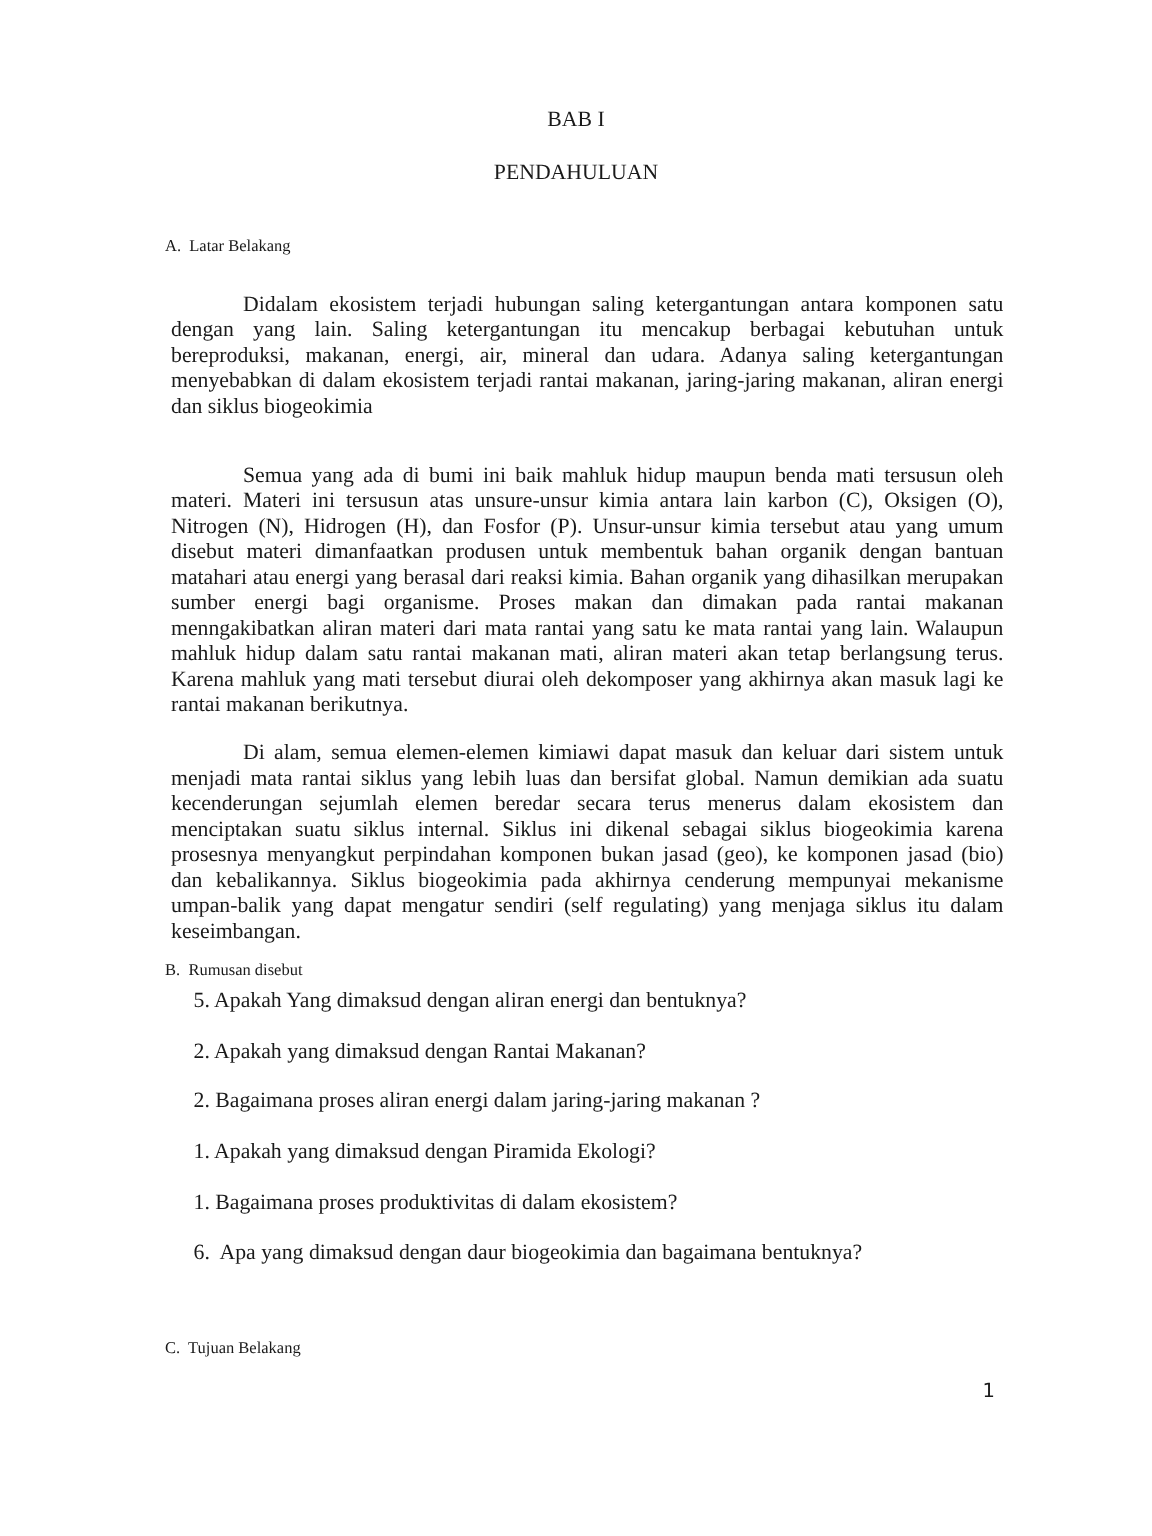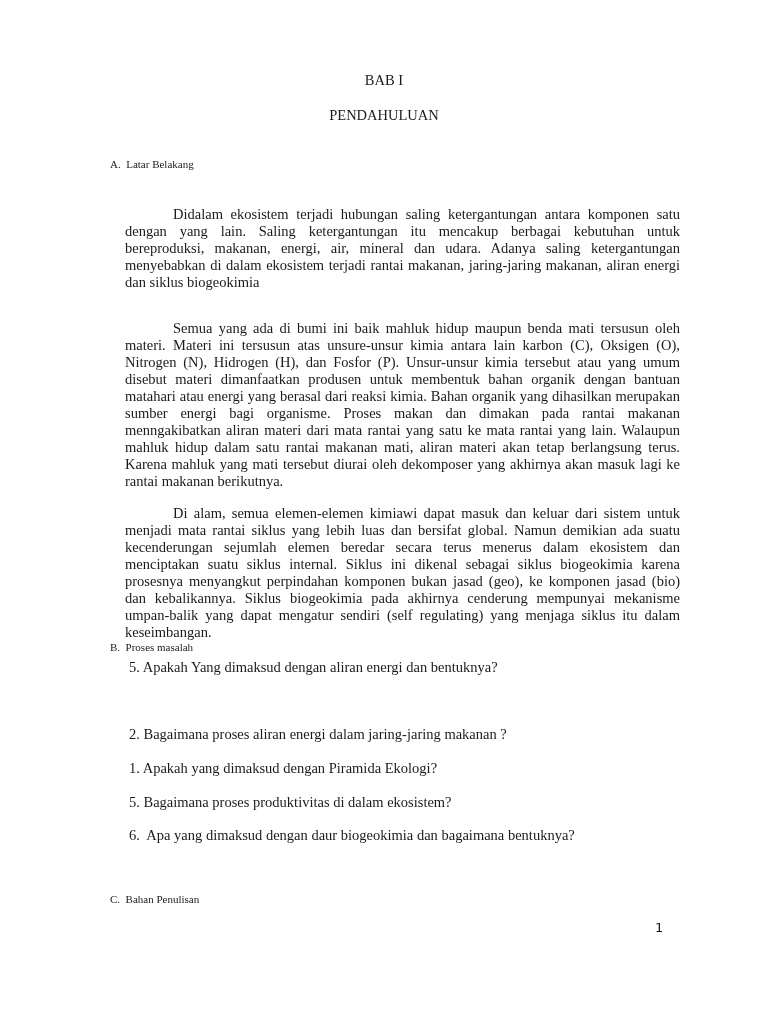--- a/index.html
+++ b/index.html
@@ -7,40 +7,41 @@
     width: 768px; height: 1024px; position: relative; overflow: hidden;
     font-family: "Liberation Serif", "DejaVu Serif", serif;
     color: #1a1a1a;
   }
   .page { position: absolute; left: 0; top: 0; width: 768px; height: 1024px; background: #fff; }
   .center { position: absolute; left: 0; width: 768px; text-align: center; font-size: 14.5px; }
   .heading { position: absolute; left: 110px; font-size: 11px; white-space: pre; }
   .para {
     position: absolute; left: 110px; width: 555px;
     font-size: 14.5px; line-height: 17px; text-align: justify;
-    text-indent: 48px; margin: 15px;
+    text-indent: 48px; margin: 4px;
   }
   .q { position: absolute; left: 129px; font-size: 14.5px; white-space: pre; }
   .pagenum { position: absolute; left: 655px; top: 920px; font-family: "DejaVu Sans", sans-serif; font-size: 13px; }
 </style>
 </head>
 <body>
 
 <div class="page">
   <div class="center" style="top:107px;">PENDAHULUAN</div>
   <div class="center" style="top:72px;">BAB I</div>
 
   <div class="heading" style="top:158px;">A.  Latar Belakang</div>
   <p class="para" style="top:191px;">Didalam ekosistem terjadi hubungan saling ketergantungan antara komponen satu dengan yang lain. Saling ketergantungan itu mencakup berbagai kebutuhan untuk bereproduksi, makanan, energi, air, mineral dan udara. Adanya saling ketergantungan menyebabkan di dalam ekosistem terjadi rantai makanan, jaring-jaring makanan, aliran energi dan siklus biogeokimia</p>
   <p class="para" style="top:305px;">Semua yang ada di bumi ini baik mahluk hidup maupun benda mati tersusun oleh materi. Materi ini tersusun atas unsure-unsur kimia antara lain karbon (C), Oksigen (O), Nitrogen (N), Hidrogen (H), dan Fosfor (P). Unsur-unsur kimia tersebut atau yang umum disebut materi dimanfaatkan produsen untuk membentuk bahan organik dengan bantuan matahari atau energi yang berasal dari reaksi kimia. Bahan organik yang dihasilkan merupakan sumber energi bagi organisme. Proses makan dan dimakan pada rantai makanan menngakibatkan aliran materi dari mata rantai yang satu ke mata rantai yang lain. Walaupun mahluk hidup dalam satu rantai makanan mati, aliran materi akan tetap berlangsung terus. Karena mahluk yang mati tersebut diurai oleh dekomposer yang akhirnya akan masuk lagi ke rantai makanan berikutnya.</p>
   <p class="para" style="top:490px;">Di alam, semua elemen-elemen kimiawi dapat masuk dan keluar dari sistem untuk menjadi mata rantai siklus yang lebih luas dan bersifat global. Namun demikian ada suatu kecenderungan sejumlah elemen beredar secara terus menerus dalam ekosistem dan menciptakan suatu siklus internal. Siklus ini dikenal sebagai siklus biogeokimia karena prosesnya menyangkut perpindahan komponen bukan jasad (geo), ke komponen jasad (bio) dan kebalikannya. Siklus biogeokimia pada akhirnya cenderung mempunyai mekanisme umpan-balik yang dapat mengatur sendiri (self regulating) yang menjaga siklus itu dalam keseimbangan.</p>
 
-  <div class="heading" style="top:641px;">B.  Proses masalah</div>
+  <div class="heading" style="top:641px;">B.  Rumusan disebut</div>
   <div class="q" style="top:659px;">5. Apakah Yang dimaksud dengan aliran energi dan bentuknya?</div>
+  <div class="q" style="top:693px;">2. Apakah yang dimaksud dengan Rantai Makanan?</div>
   <div class="q" style="top:726px;">2. Bagaimana proses aliran energi dalam jaring-jaring makanan ?</div>
   <div class="q" style="top:760px;">1. Apakah yang dimaksud dengan Piramida Ekologi?</div>
-  <div class="q" style="top:794px;">5. Bagaimana proses produktivitas di dalam ekosistem?</div>
+  <div class="q" style="top:794px;">1. Bagaimana proses produktivitas di dalam ekosistem?</div>
   <div class="q" style="top:827px;">6.  Apa yang dimaksud dengan daur biogeokimia dan bagaimana bentuknya?</div>
 
-  <div class="heading" style="top:893px;">C.  Bahan Penulisan</div>
+  <div class="heading" style="top:893px;">C.  Tujuan Belakang</div>
 
   <div class="pagenum">1</div>
 </div>
 
 </body></html>

